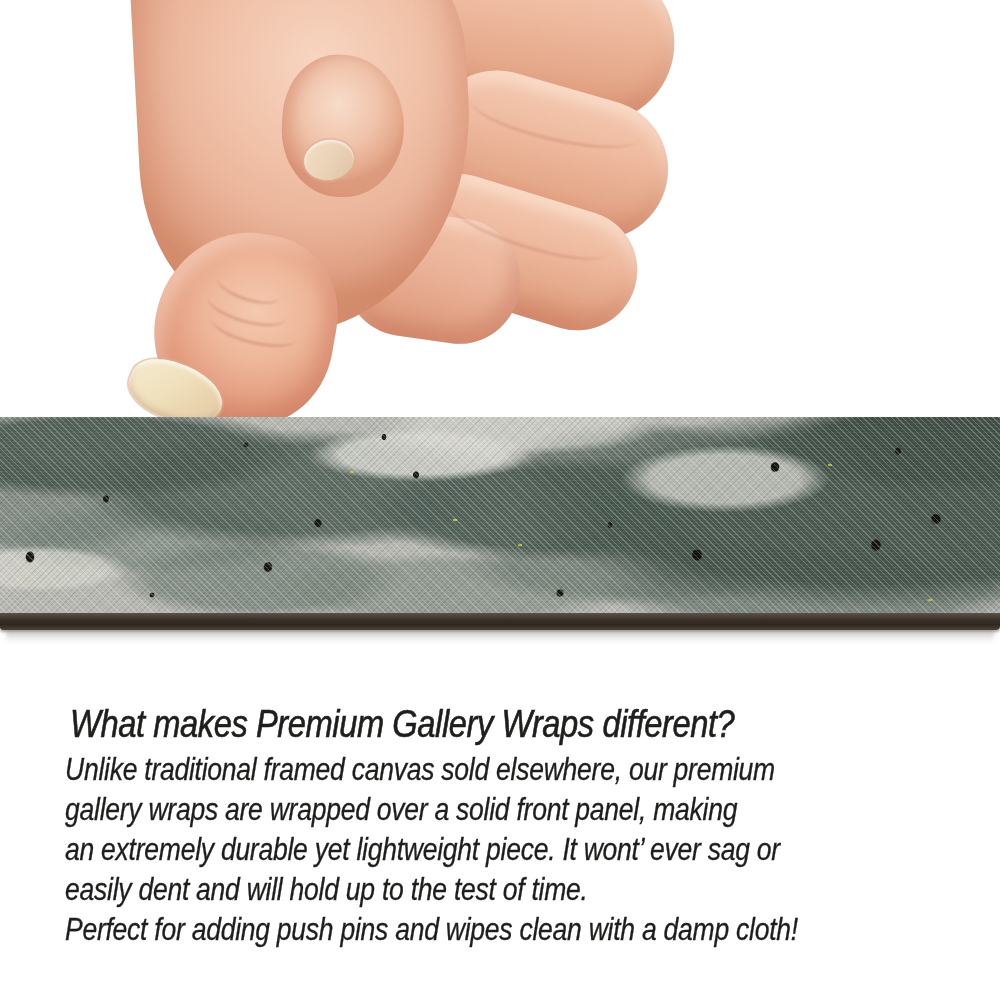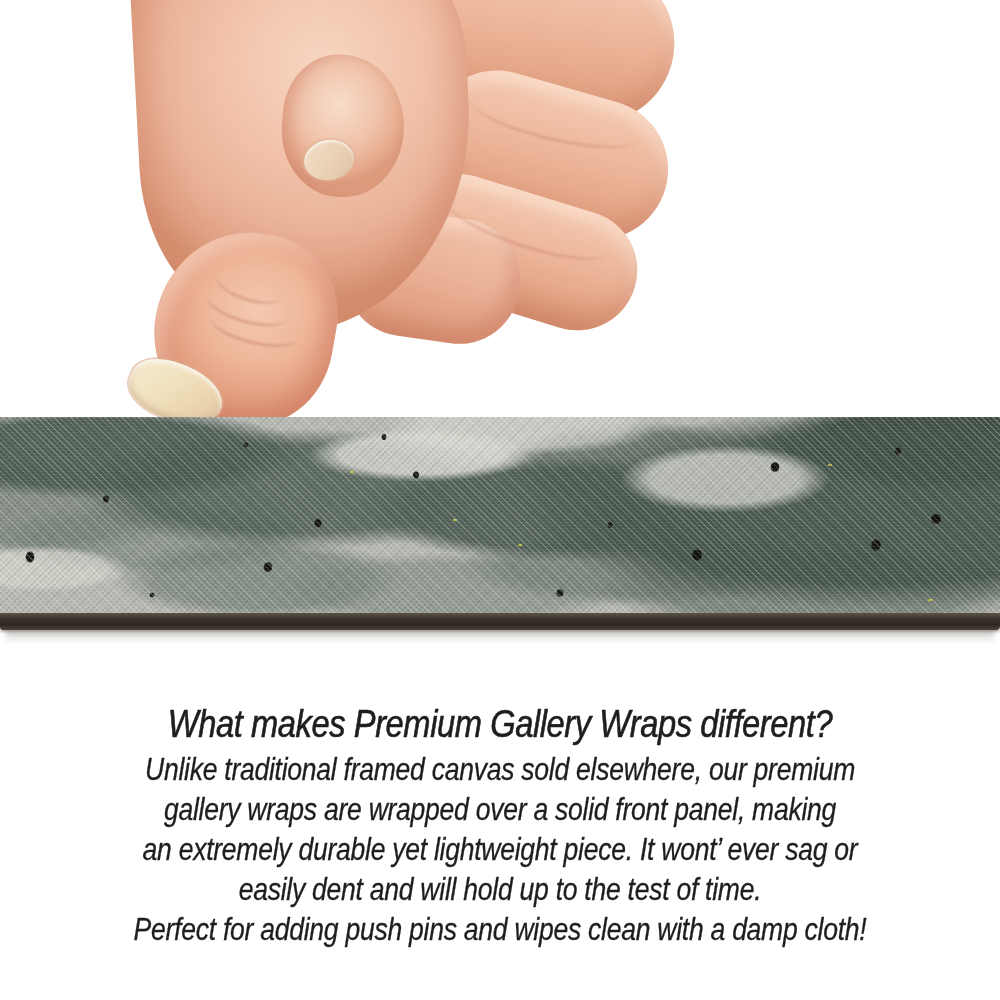--- a/index.html
+++ b/index.html
@@ -87,21 +87,21 @@
   }
   .strip-edge{position:absolute;left:0;top:613px;width:1000px;height:17px;z-index:2;
       background:linear-gradient(180deg,#5c5148 0%, #3c342c 35%, #2e2720 68%, #4b4239 100%);
       border-radius:0 0 4px 3px;
       box-shadow:0 2px 3px rgba(60,52,44,.45);}
   .strip-shadow{position:absolute;left:6px;top:631px;width:988px;height:13px;z-index:1;
       background:linear-gradient(180deg, rgba(110,104,98,.38) 0%, rgba(160,156,150,.15) 55%, rgba(255,255,255,0) 100%);
       filter:blur(2px);}
 
   
-  .info{position:absolute;left:0;right:0;top:700px;z-index:3;text-align:center;color:#1e1e1c;}
+  .info{position:absolute;left:0;right:0;top:700px;z-index:3;color:#1e1e1c;}
   .heading{font-style:italic;font-size:38px;line-height:49px;font-weight:400;
       letter-spacing:-.5px;transform:scaleX(.86);-webkit-text-stroke:.6px #1e1e1c;}
   .bline{font-style:italic;font-size:30.5px;line-height:40px;font-weight:400;
       letter-spacing:-.3px;transform:scaleX(.87);-webkit-text-stroke:.3px #1e1e1c;}
 </style>
 </head>
 <body>
 
 <div class="page">
 

